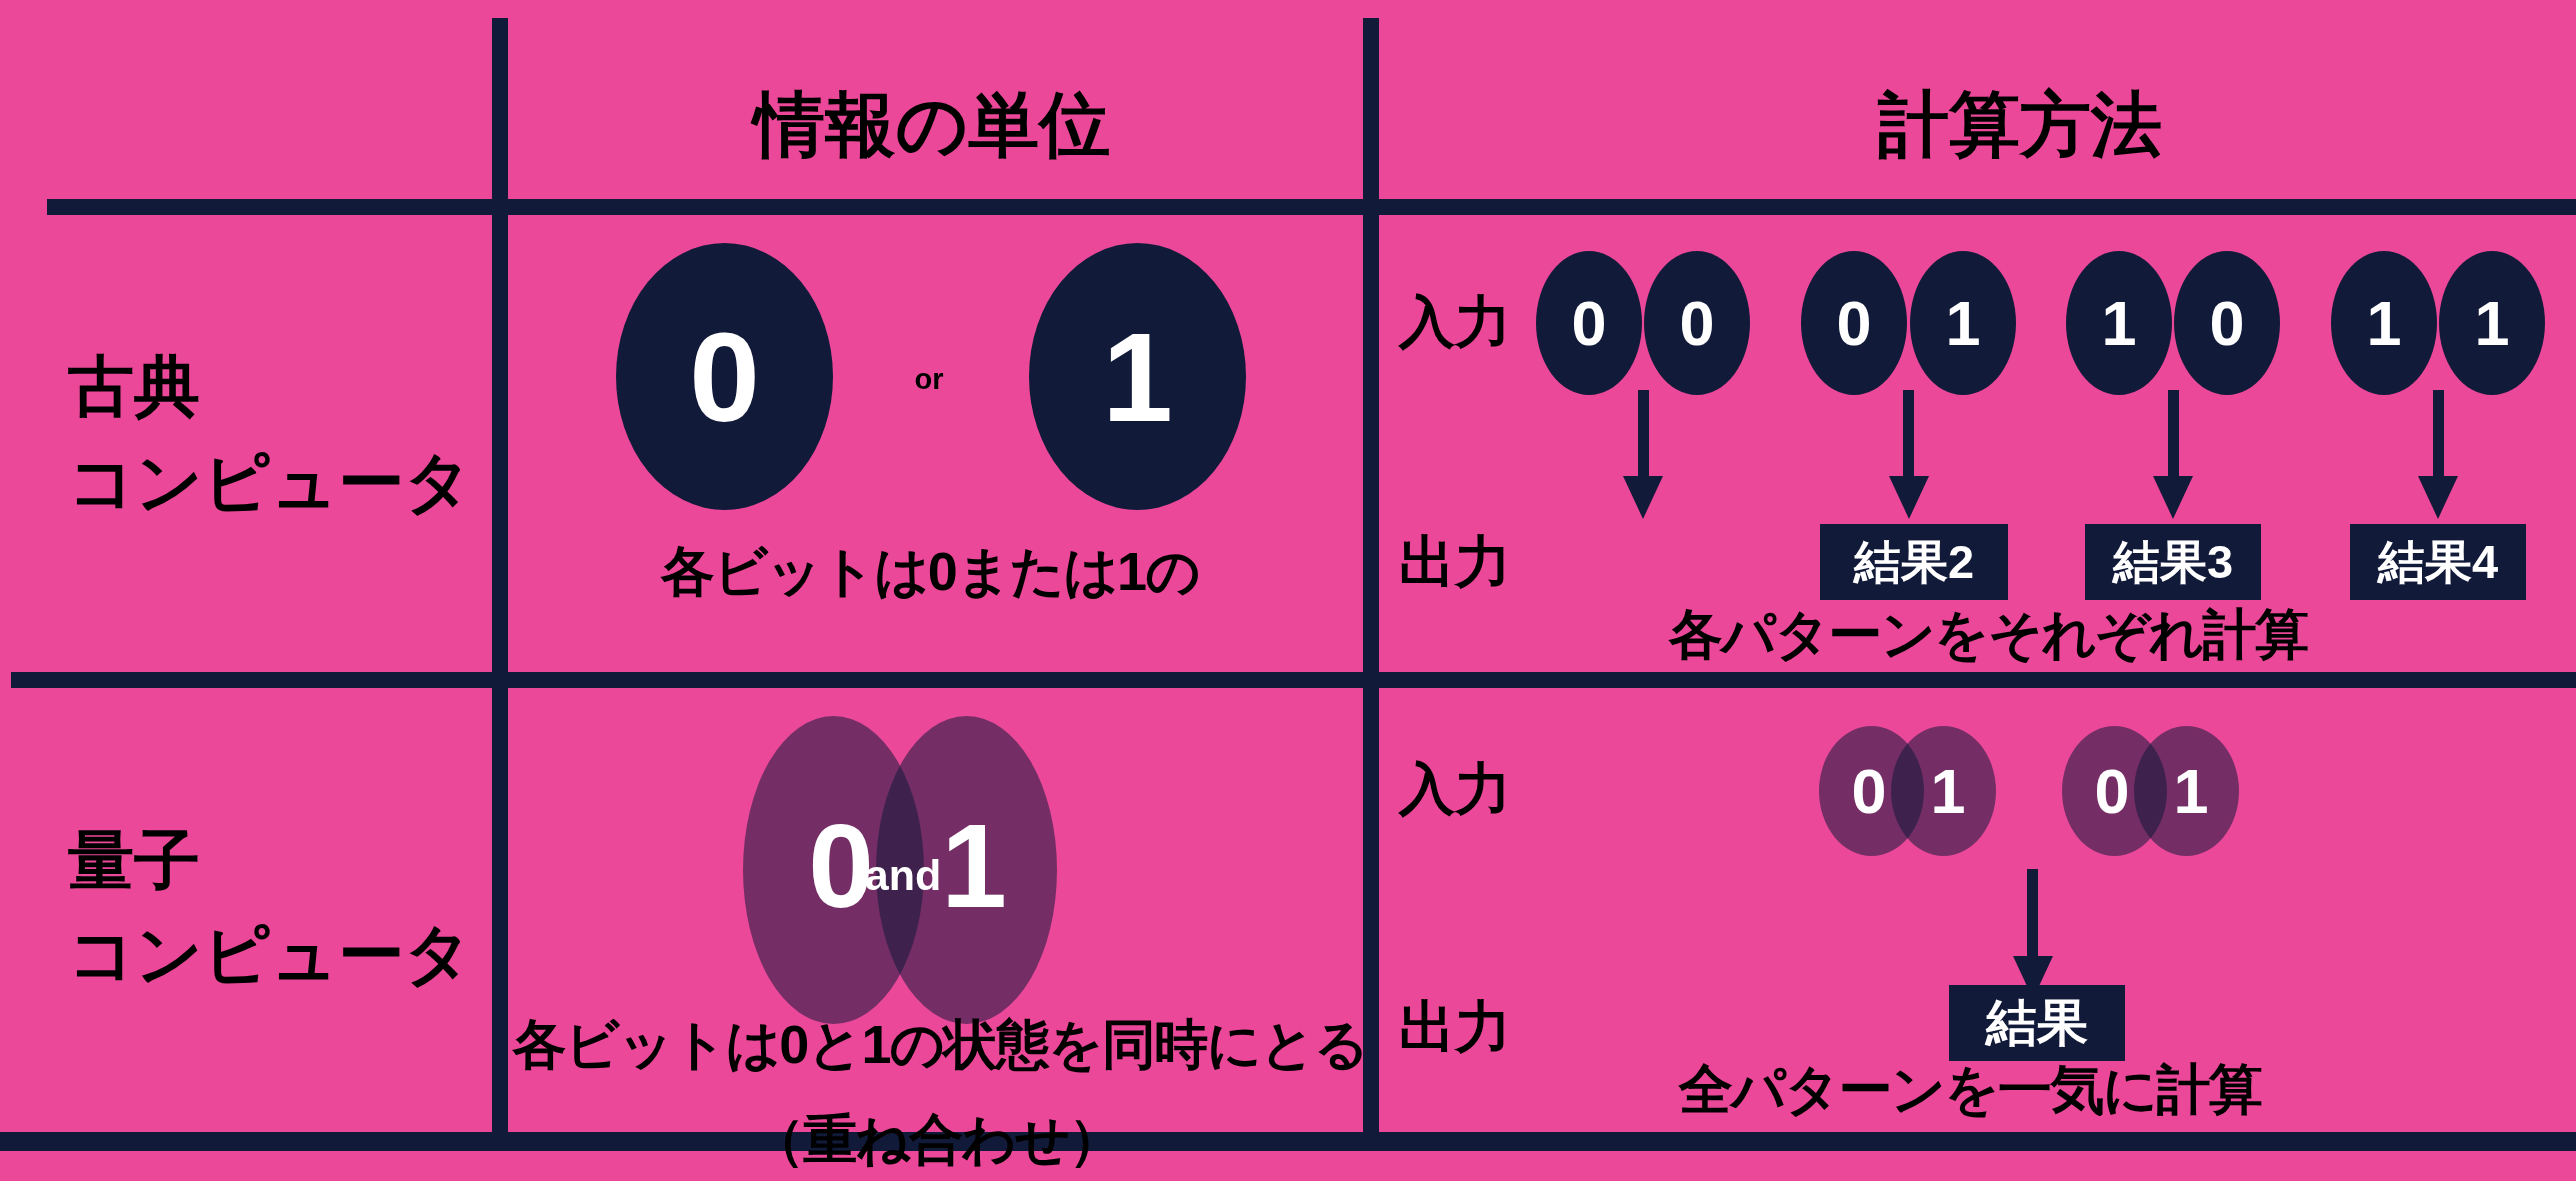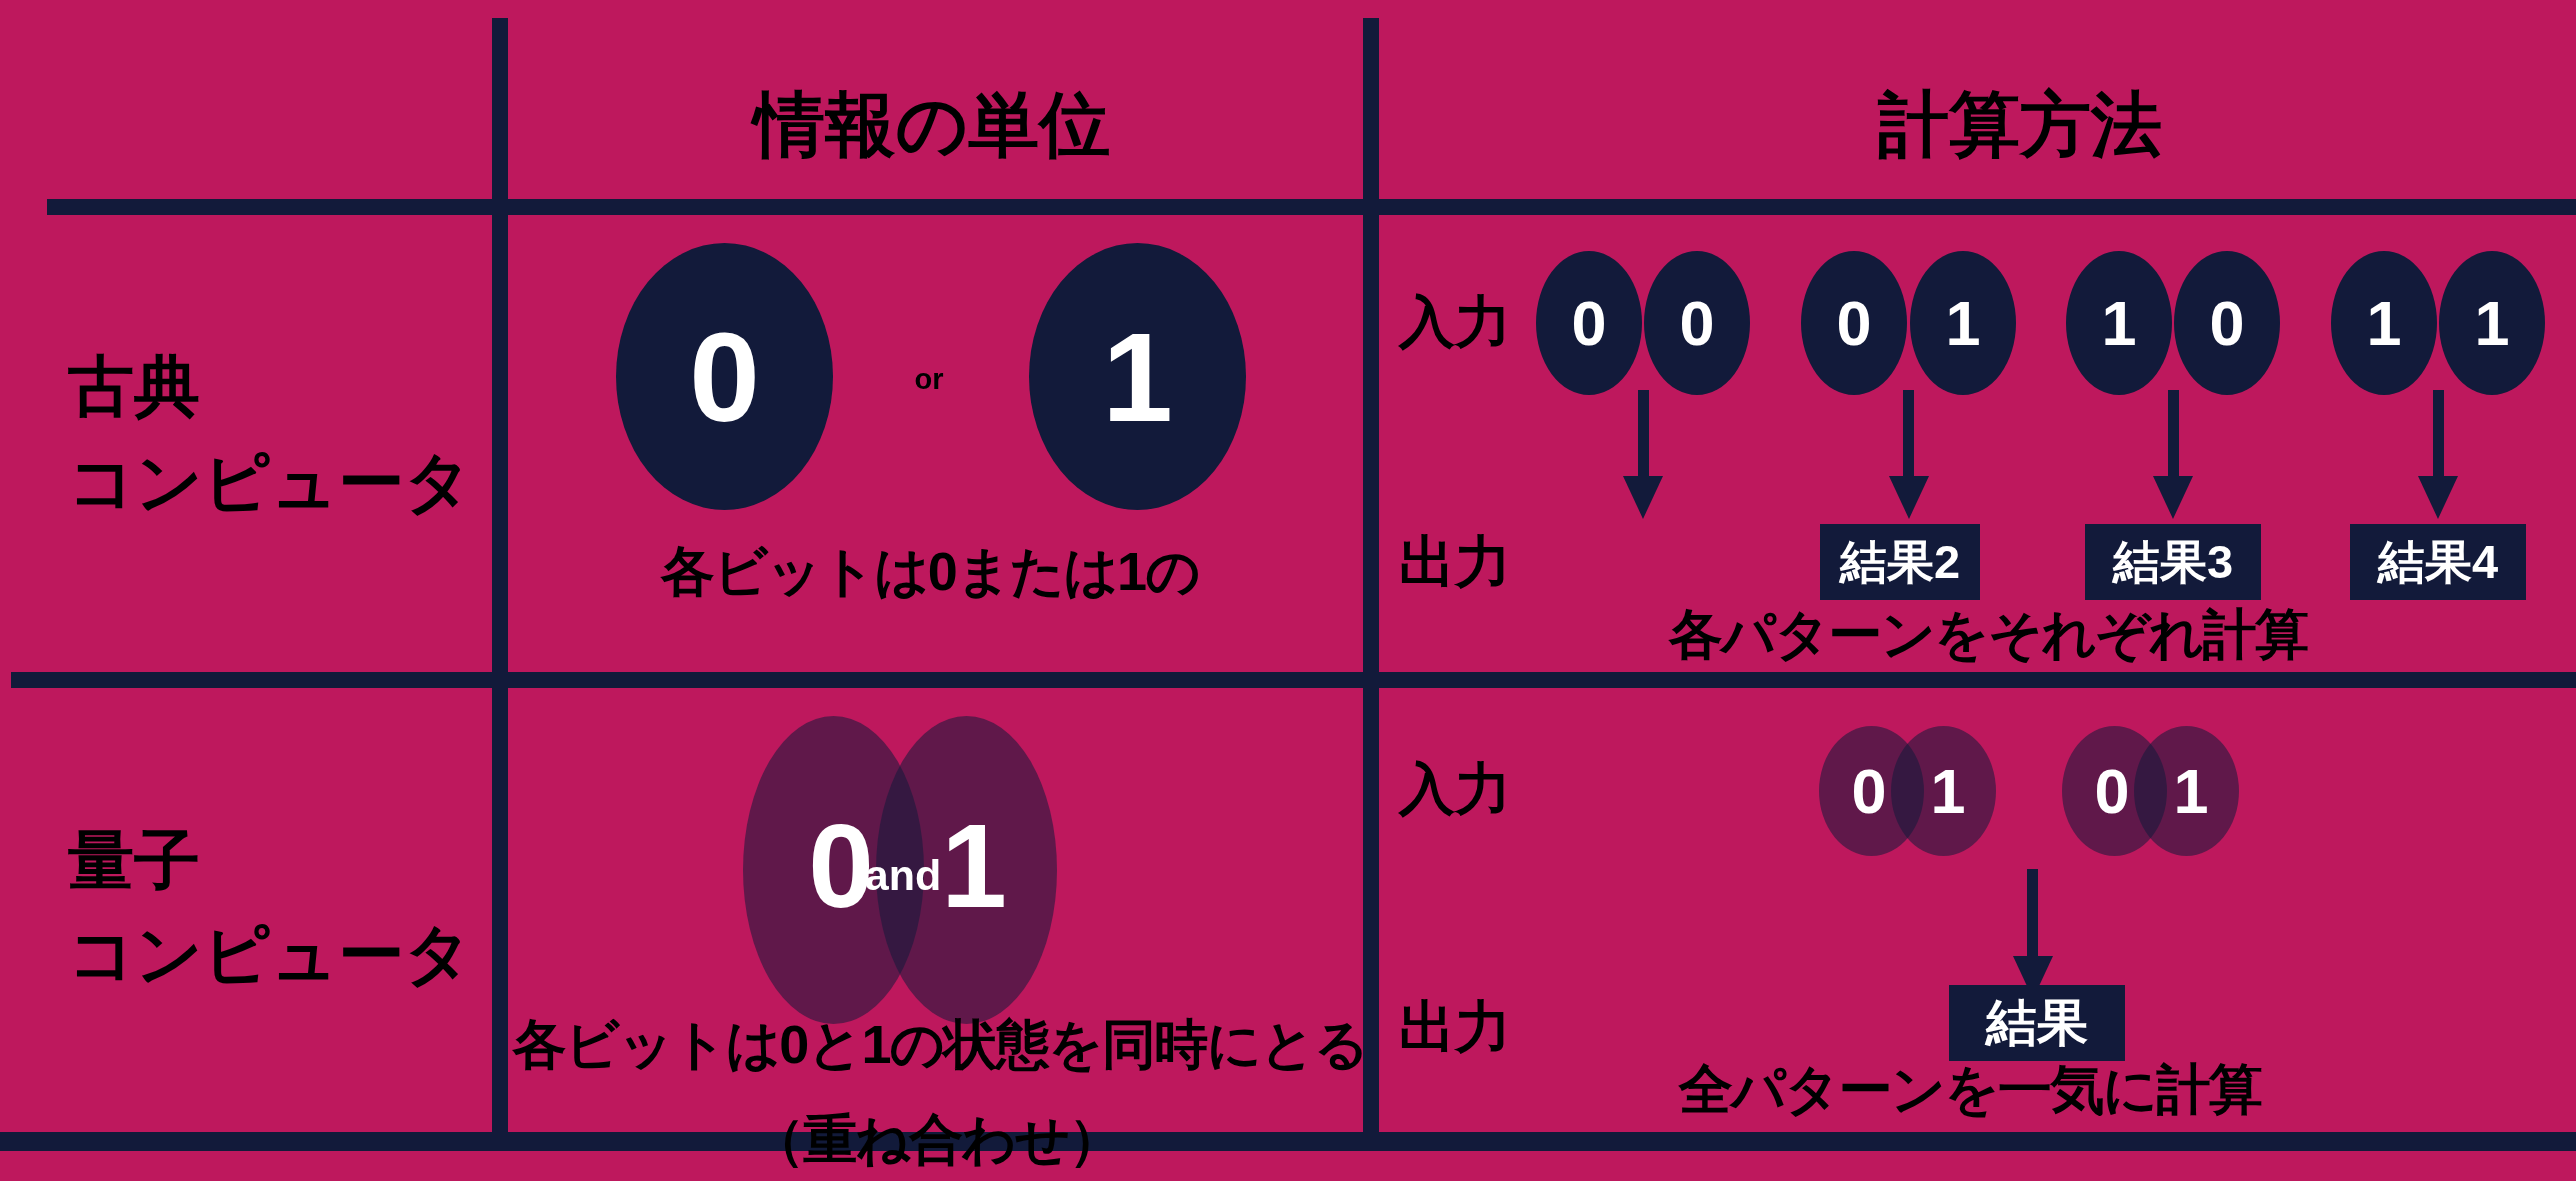--- a/index.html
+++ b/index.html
@@ -1,19 +1,19 @@
 <!DOCTYPE html>
 <html style="font-size:9.7px"><head>
 <meta charset="utf-8">
 <style>
   html,body{margin:0;padding:0;background:#ffffff;}
   #stage{
     position:relative;
     width:2576px;height:1181px;
-    background:#be185d;
+    background:#ec4899;
     overflow:hidden;
     font-family:"Liberation Sans", sans-serif;
     color:#000000;
   }
   .abs{position:absolute;}
   .line{position:absolute;background:#121a3a;}
   .cjk{font-weight:700;white-space:nowrap;}
   .centerx{transform:translateX(-50%);}
   .col-header{font-size:71px;line-height:79px;font-weight:800;}
   .row-label{font-size:66px;line-height:75px;font-weight:700;}
@@ -107,21 +107,21 @@
   <div class="head" style="left:1623px;top:476px;"></div>
   <div class="stem" style="left:1903px;top:390px;height:86px;"></div>
   <div class="head" style="left:1889px;top:476px;"></div>
   <div class="stem" style="left:2168px;top:390px;height:86px;"></div>
   <div class="head" style="left:2153px;top:476px;"></div>
   <div class="stem" style="left:2433px;top:390px;height:86px;"></div>
   <div class="head" style="left:2418px;top:476px;"></div>
 
   <div class="abs cjk io-label" style="left:1399px;top:529px;">出力</div>
 
-  <div class="rbox" style="left:1820px;top:524px;width:160px;height:76px;">結果2</div>
+  <div class="rbox" style="left:1820px;top:524px;width:188px;height:76px;">結果2</div>
   <div class="rbox" style="left:2085px;top:524px;width:176px;height:76px;">結果3</div>
   <div class="rbox" style="left:2350px;top:524px;width:176px;height:76px;">結果4</div>
 
   <div class="abs cjk caption centerx" style="left:1988px;top:603px;">各パターンをそれぞれ計算</div>
 
   <div class="ellipse qellipse" style="left:743px;top:716px;width:181px;height:308px;"></div>
   <div class="ellipse qellipse" style="left:876px;top:716px;width:181px;height:308px;"></div>
   <div class="venn-digit centerx" style="left:841px;top:803px;">0</div>
   <div class="venn-and centerx" style="left:903px;top:851px;">and</div>
   <div class="venn-digit centerx" style="left:974px;top:803px;">1</div>

